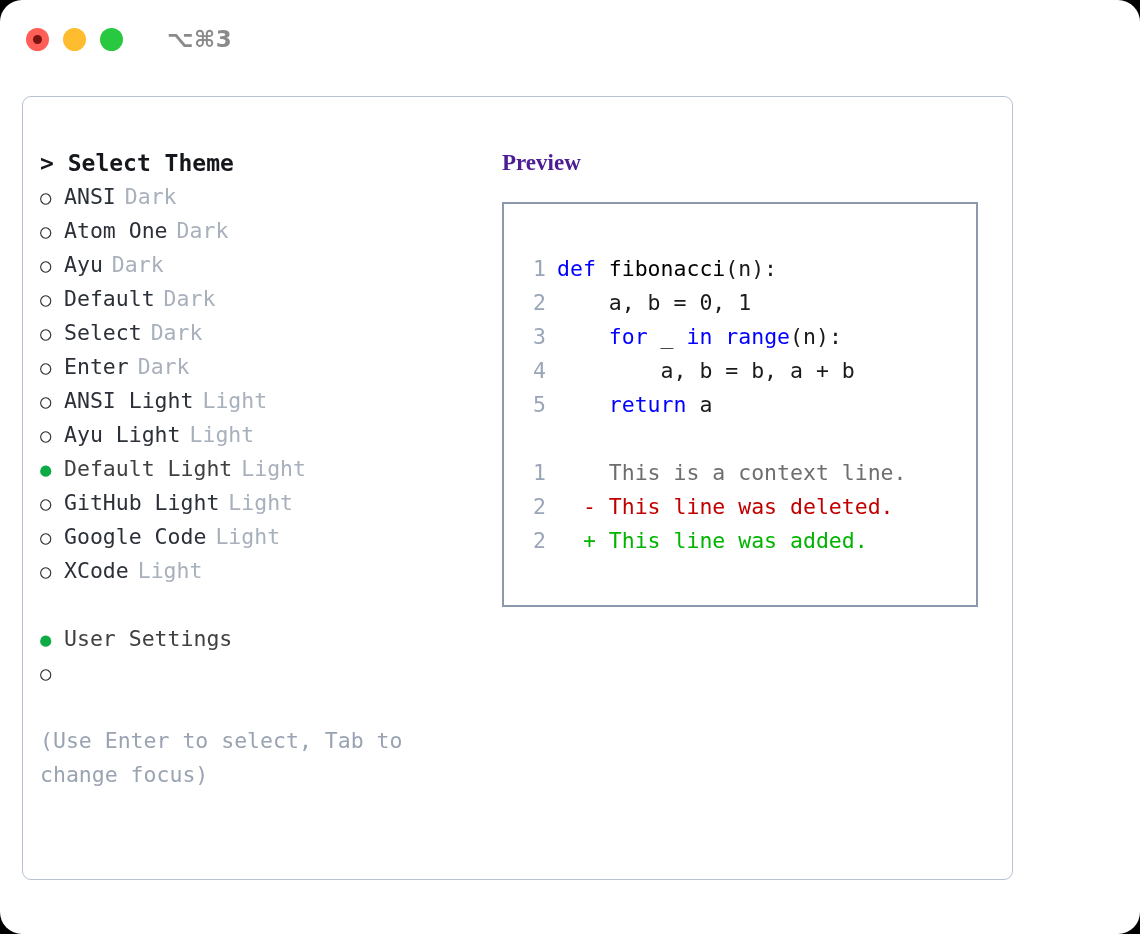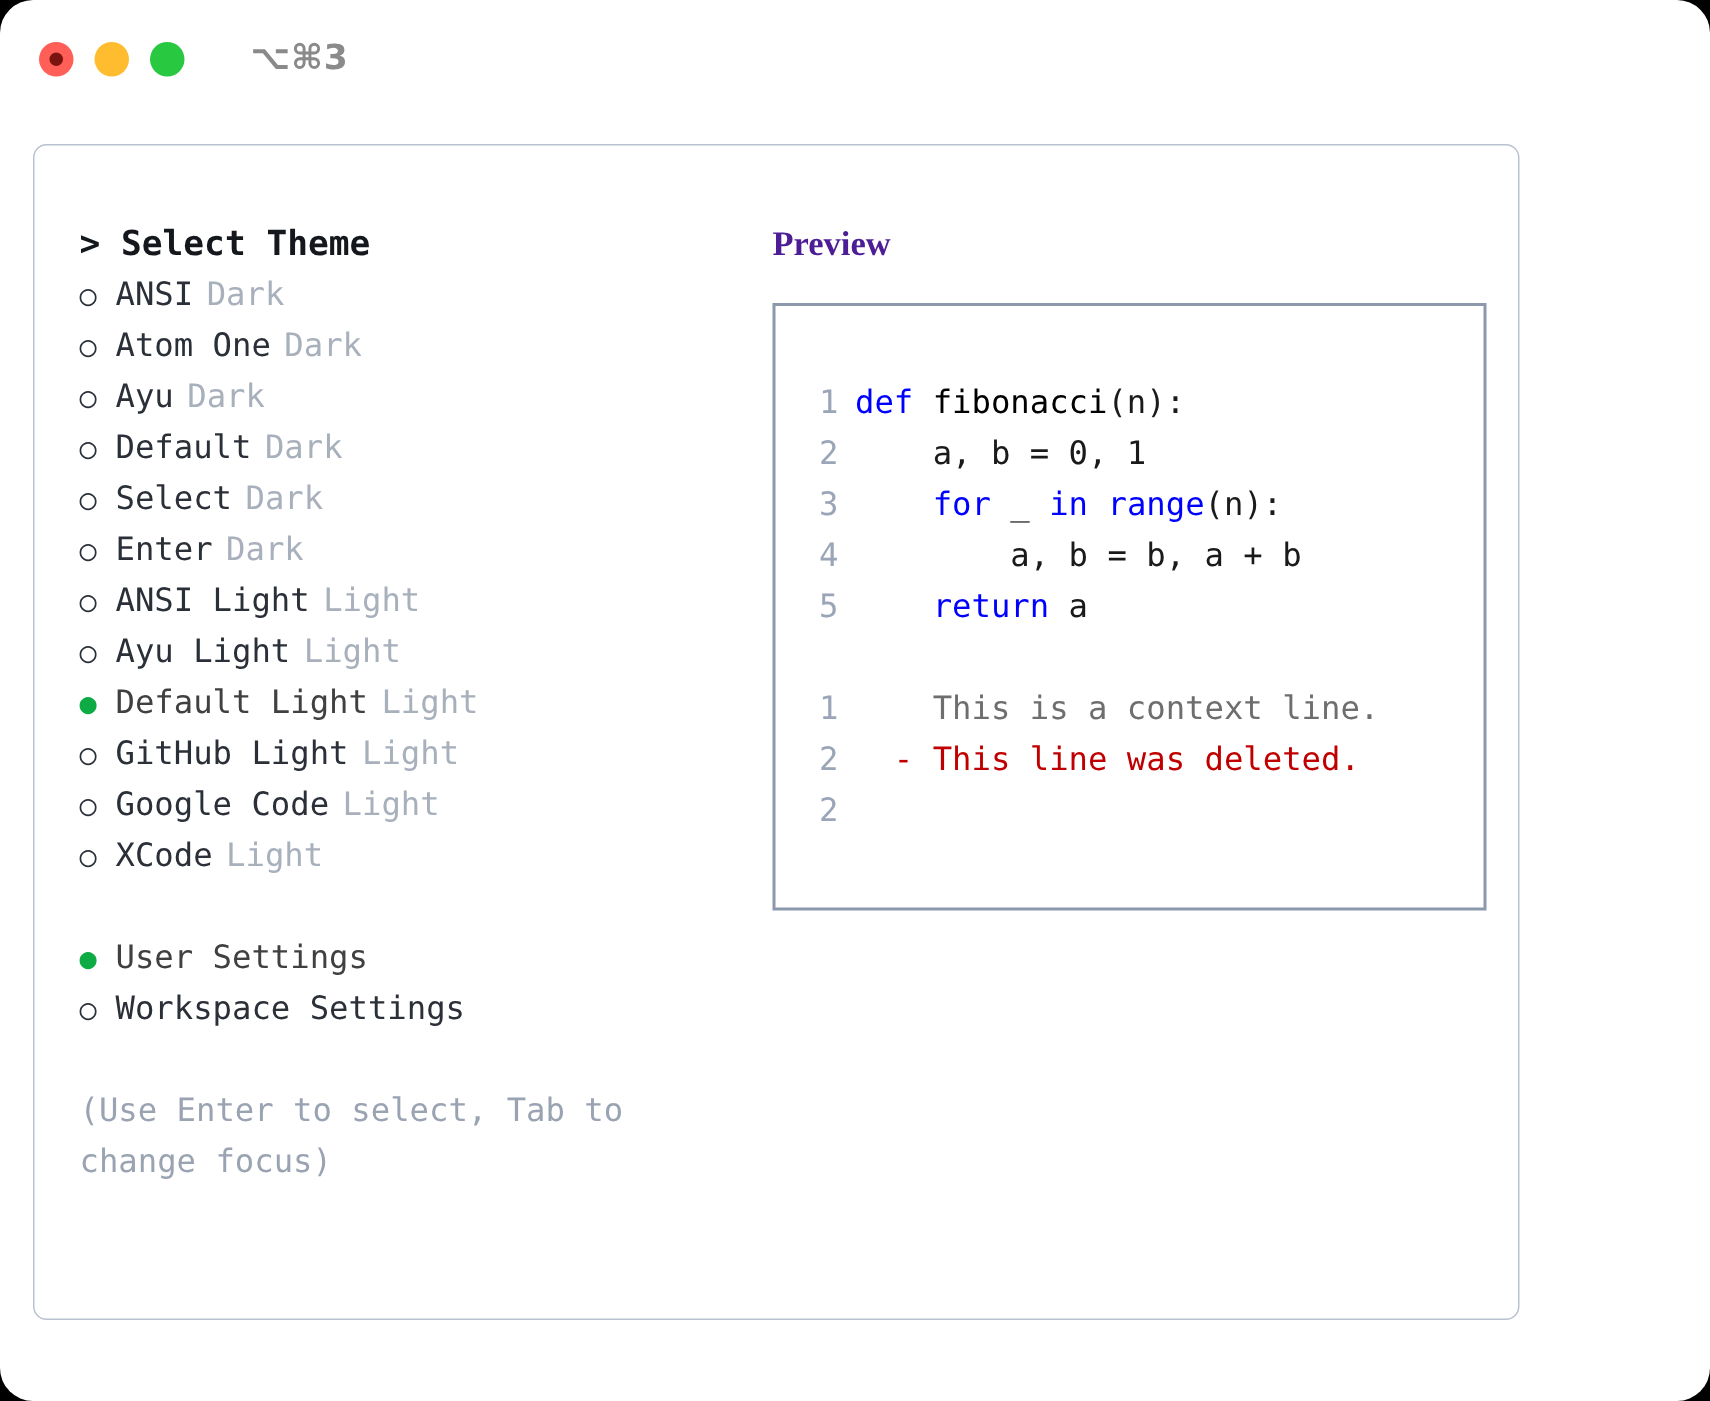--- a/index.html
+++ b/index.html
@@ -74,21 +74,21 @@
     width: 991px;
     height: 784px;
     border: 1px solid #b9c2d0;
     border-radius: 9px;
     box-sizing: border-box;
     background: #ffffff;
   }
 
   .columns {
     position: absolute;
-    left: 14px; top: 0;
+    left: 1px; top: 0;
     width: 100%;
     height: 100%;
   }
 
   
   .left-col {
     position: absolute;
     left: 16px;
     top: 49px;
     width: 440px;
@@ -227,39 +227,39 @@
             <div class="row"><span class="marker">○</span><span class="label">Ayu Light</span><span class="badge">Light</span></div>
             <div class="row selected"><span class="marker on">●</span><span class="label">Default Light</span><span class="badge">Light</span></div>
             <div class="row"><span class="marker">○</span><span class="label">GitHub Light</span><span class="badge">Light</span></div>
             <div class="row"><span class="marker">○</span><span class="label">Google Code</span><span class="badge">Light</span></div>
             <div class="row"><span class="marker">○</span><span class="label">XCode</span><span class="badge">Light</span></div>
           </div>
 
         <div class="apply-block">
           <div id="apply-list">
               <div class="row selected"><span class="marker on">●</span><span class="label">User Settings</span></div>
-              <div class="row"><span class="marker">○</span><span class="label">Workspace Settings</span></div>
+              <div class="row"><span class="marker">○</span></div>
             </div>
         </div>
 
         <div class="hint">(Use Enter to select, Tab to change focus)</div>
       </div>
 
       <div class="right-col">
         <div class="preview-title">Preview</div>
         <div class="preview-box">
           <div class="code" id="code-block">
               <div class="code-line"><span class="ln">1</span><span class="code-text"><span class="kw">def </span><span class="fn">fibonacci</span><span class="pl">(n):</span></span></div>
               <div class="code-line"><span class="ln">2</span><span class="code-text">    <span class="pl">a, b = 0, 1</span></span></div>
               <div class="code-line"><span class="ln">3</span><span class="code-text">    <span class="kw">for</span><span class="pl"> _ </span><span class="kw">in </span><span class="kw">range</span><span class="pl">(n):</span></span></div>
               <div class="code-line"><span class="ln">4</span><span class="code-text">        <span class="pl">a, b = b, a + b</span></span></div>
               <div class="code-line"><span class="ln">5</span><span class="code-text">    <span class="kw">return</span><span class="pl"> a</span></span></div>
               <div class="diff-gap"></div>
               <div class="code-line"><span class="ln">1</span><span class="ctx">    This is a context line.</span></div>
               <div class="code-line"><span class="ln">2</span><span class="del">  - This line was deleted.</span></div>
-              <div class="code-line"><span class="ln">2</span></div>
+              <div class="code-line"><span class="ln">2</span><span class="add">  + This line was added.</span></div>
             </div>
         </div>
       </div>
 
     </div>
   </div>
 </div>
 
 </body></html>

